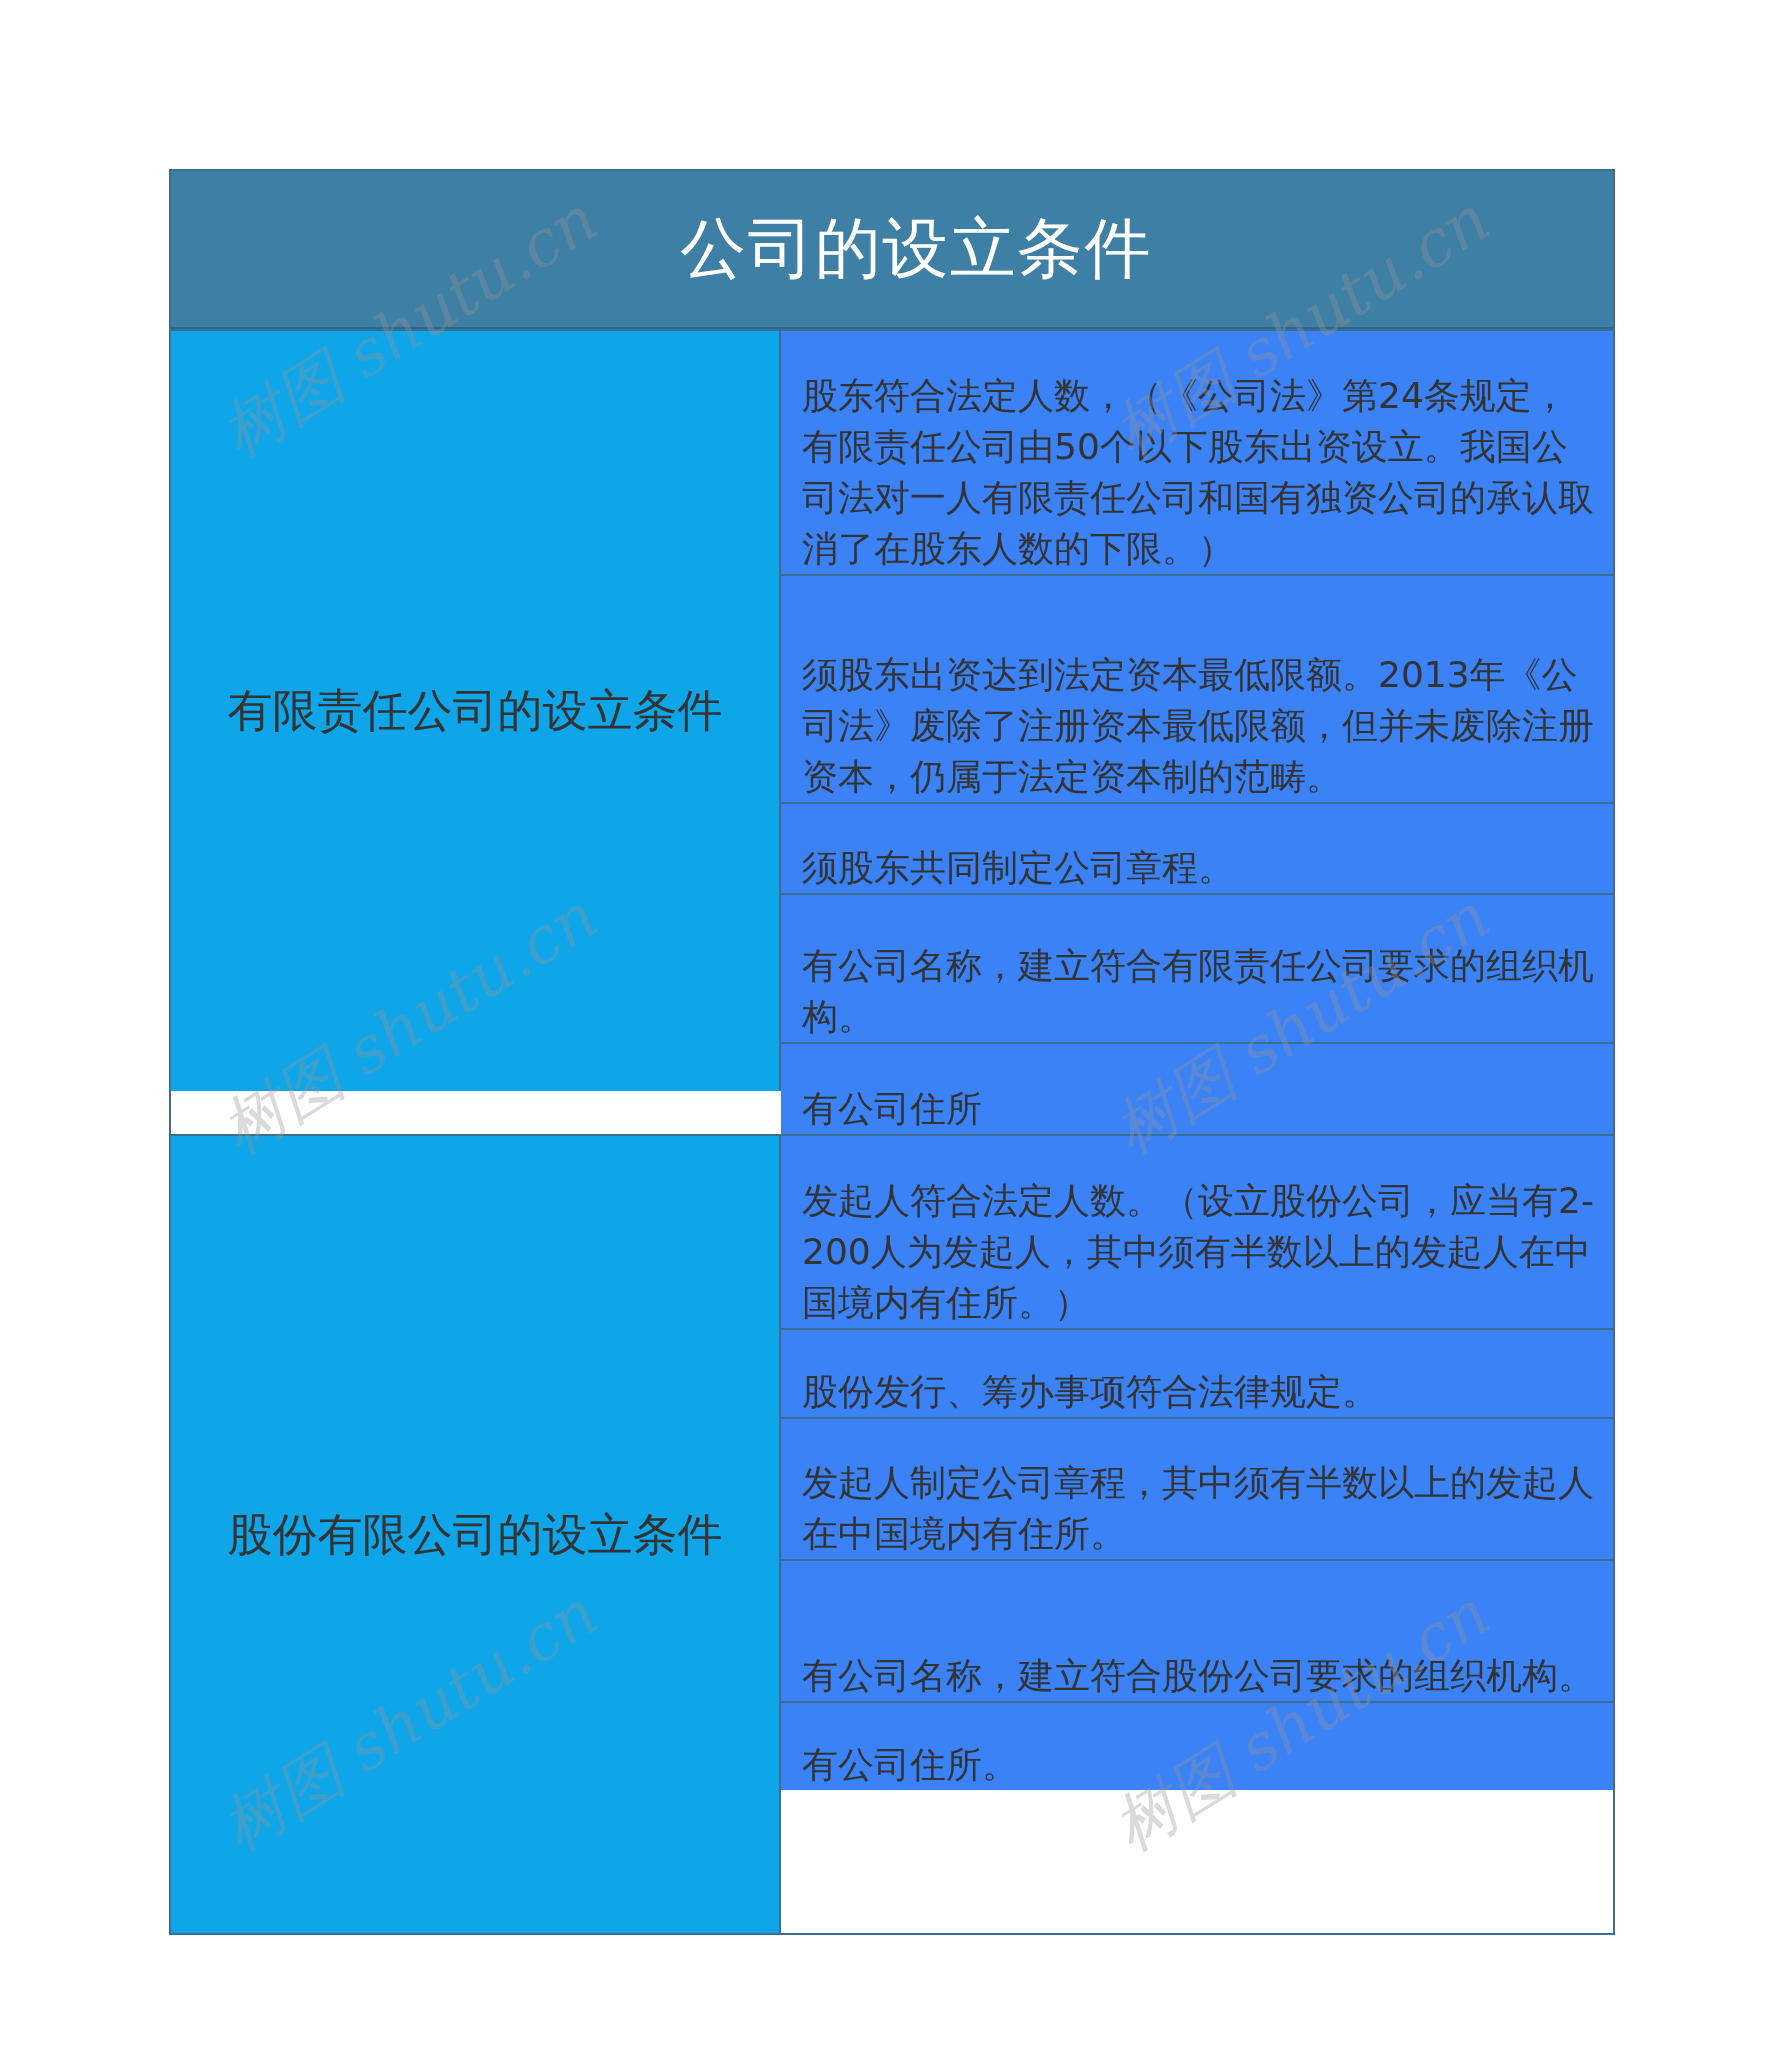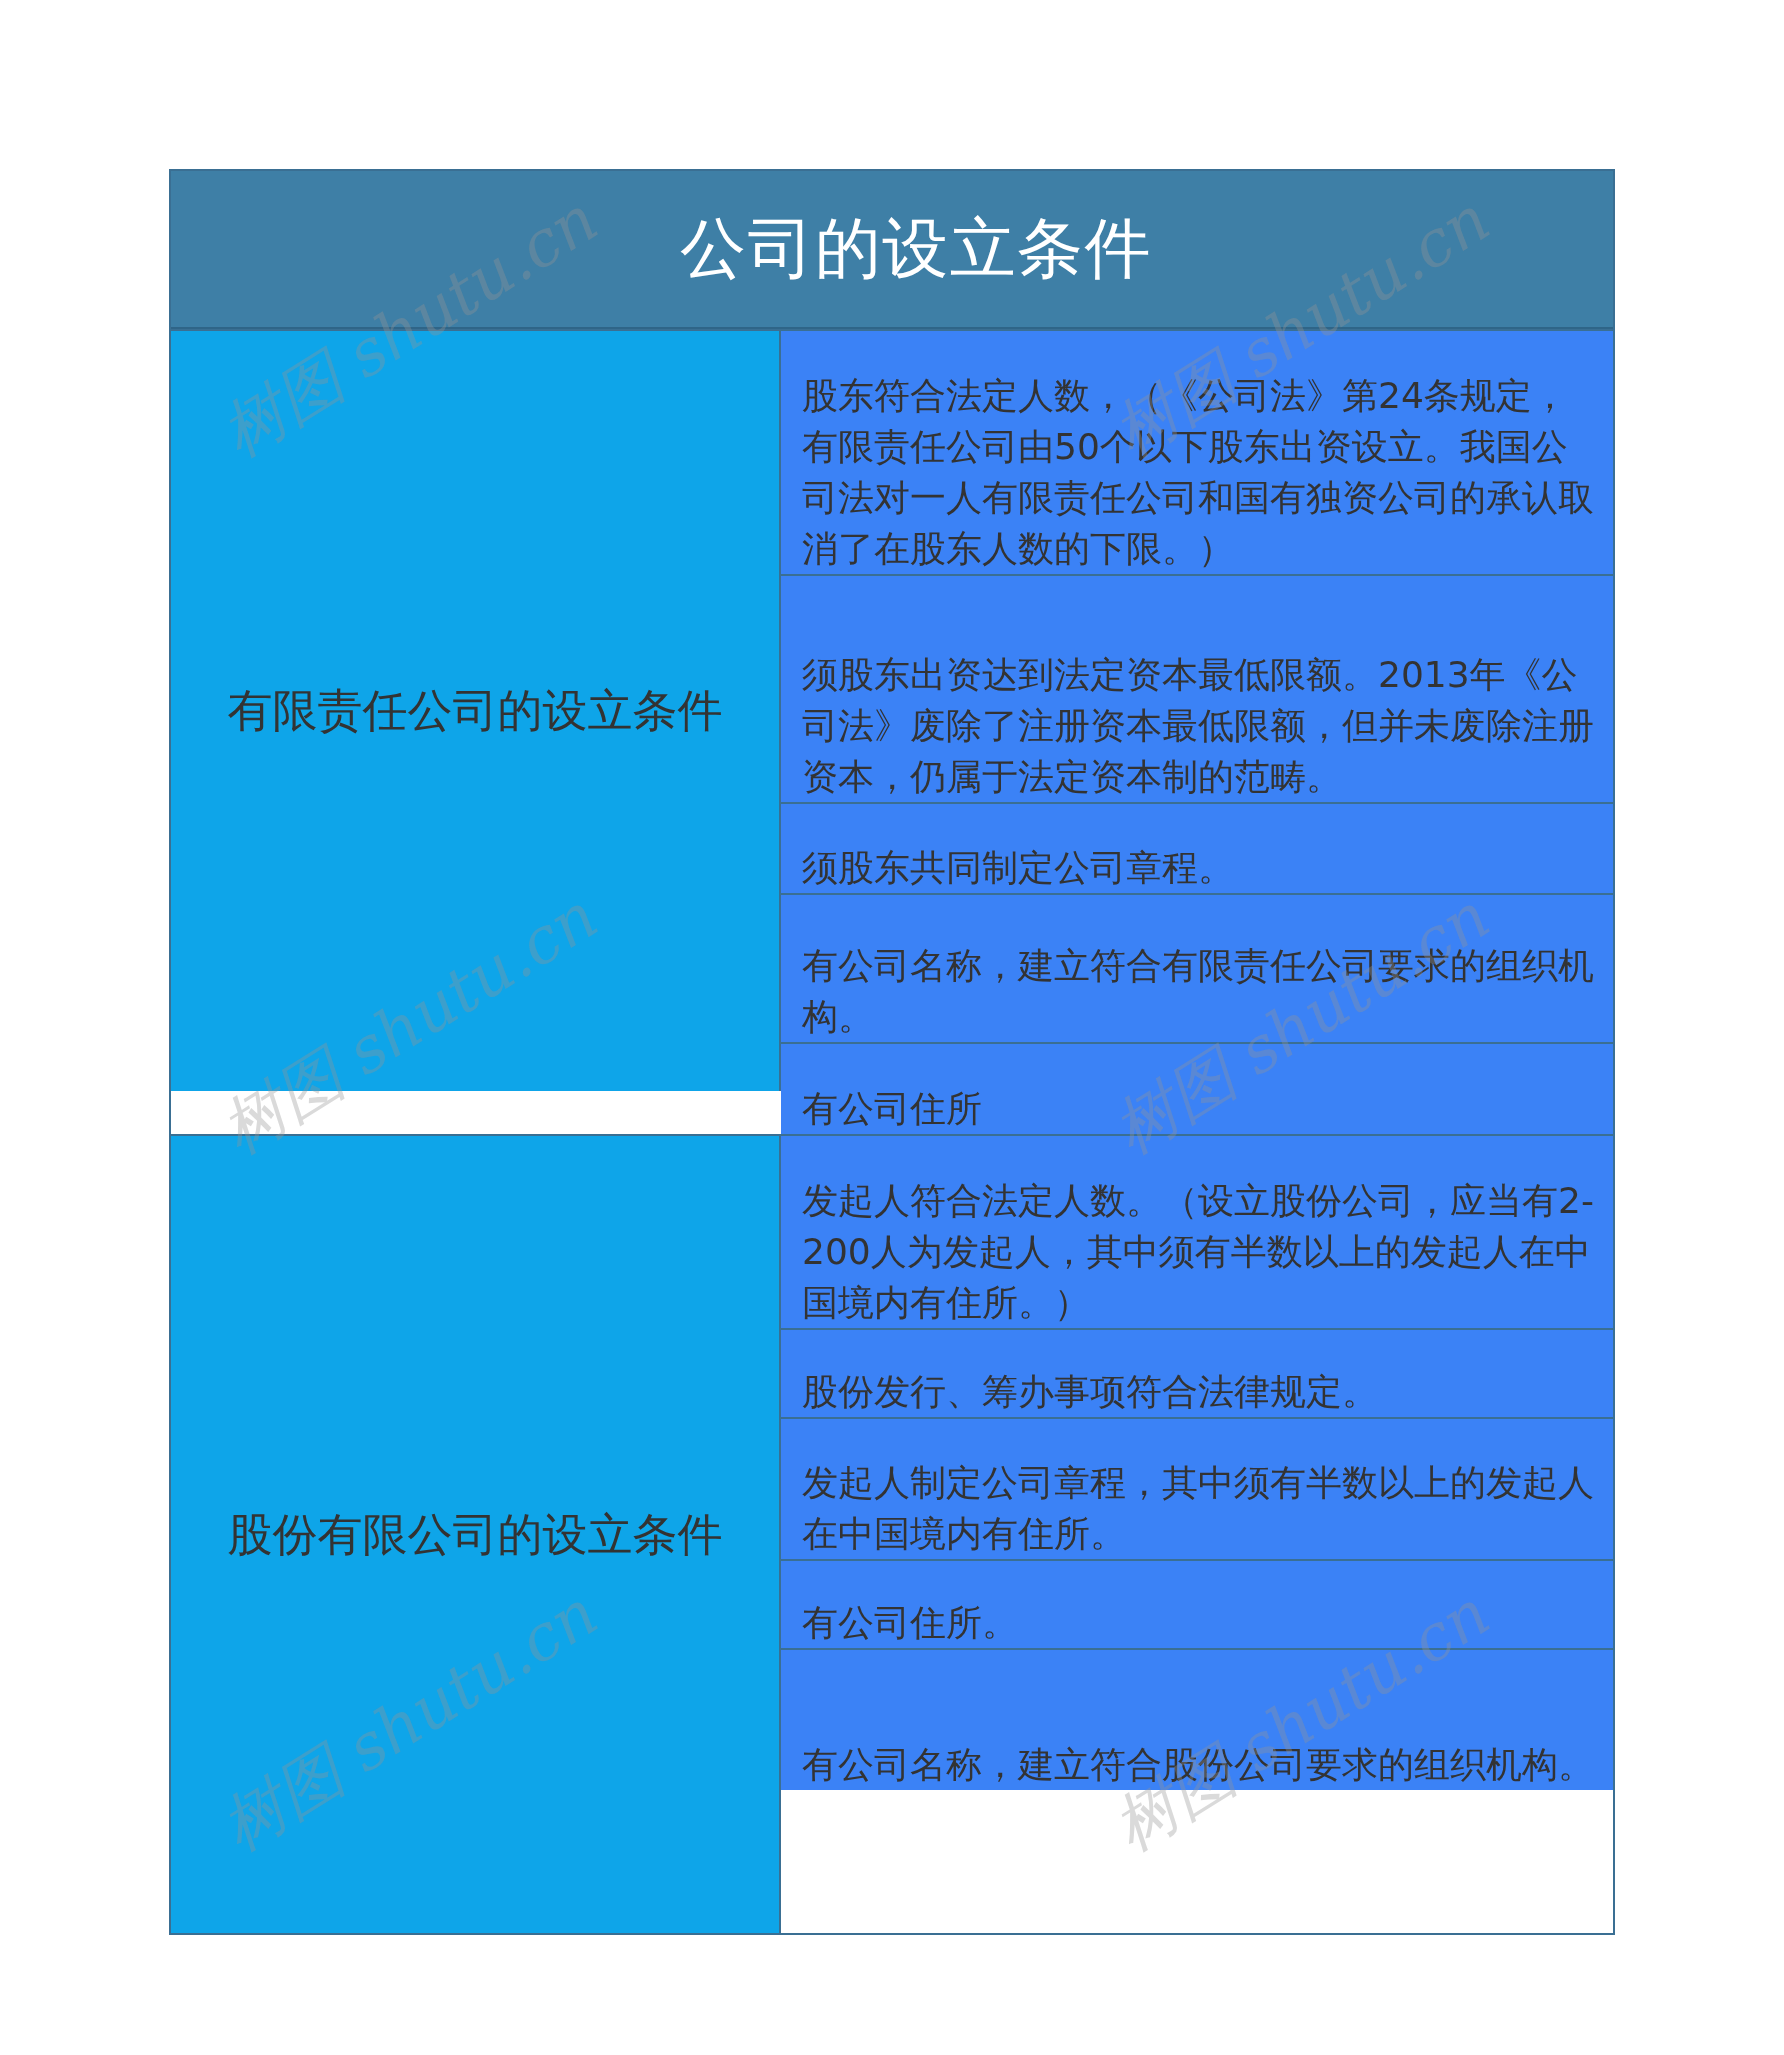--- a/index.html
+++ b/index.html
@@ -128,25 +128,25 @@
     <div class="rows">
       <div class="row" style="height:192px">
         <span class="row-text">发起人符合法定人数。（设立股份公司，应当有2-200人为发起人，其中须有半数以上的发起人在中国境内有住所。）</span>
       </div>
       <div class="row" style="height:89px">
         <span class="row-text">股份发行、筹办事项符合法律规定。</span>
       </div>
       <div class="row" style="height:142px">
         <span class="row-text">发起人制定公司章程，其中须有半数以上的发起人在中国境内有住所。</span>
       </div>
+      <div class="row" style="height:142px">
+        <span class="row-text">有公司名称，建立符合股份公司要求的组织机构。</span>
+      </div>
       <div class="row" style="height:89px">
         <span class="row-text">有公司住所。</span>
-      </div>
-      <div class="row" style="height:142px">
-        <span class="row-text">有公司名称，建立符合股份公司要求的组织机构。</span>
       </div>
     </div>
   </div>
 </div>
 
 <div class="watermark" style="left:251px; top:390px;">树图 shutu.cn</div>
 <div class="watermark" style="left:1143px; top:390px;">树图 shutu.cn</div>
 <div class="watermark" style="left:251px; top:1087px;">树图 shutu.cn</div>
 <div class="watermark" style="left:1143px; top:1087px;">树图 shutu.cn</div>
 <div class="watermark" style="left:251px; top:1784px;">树图 shutu.cn</div>

